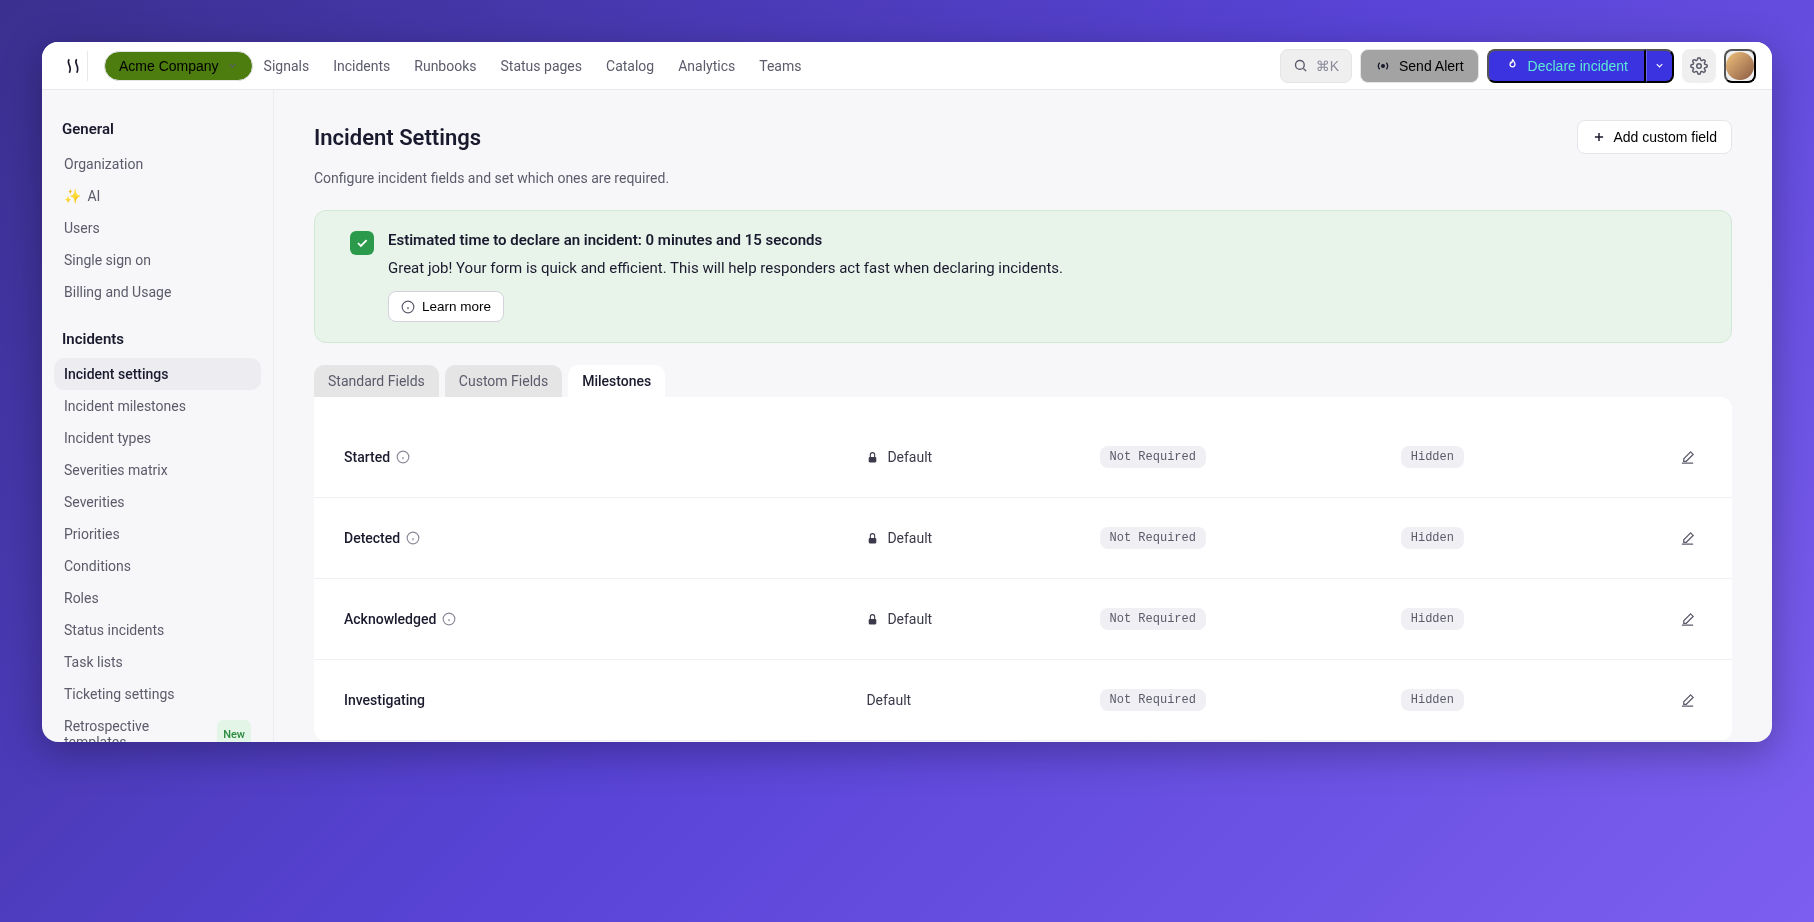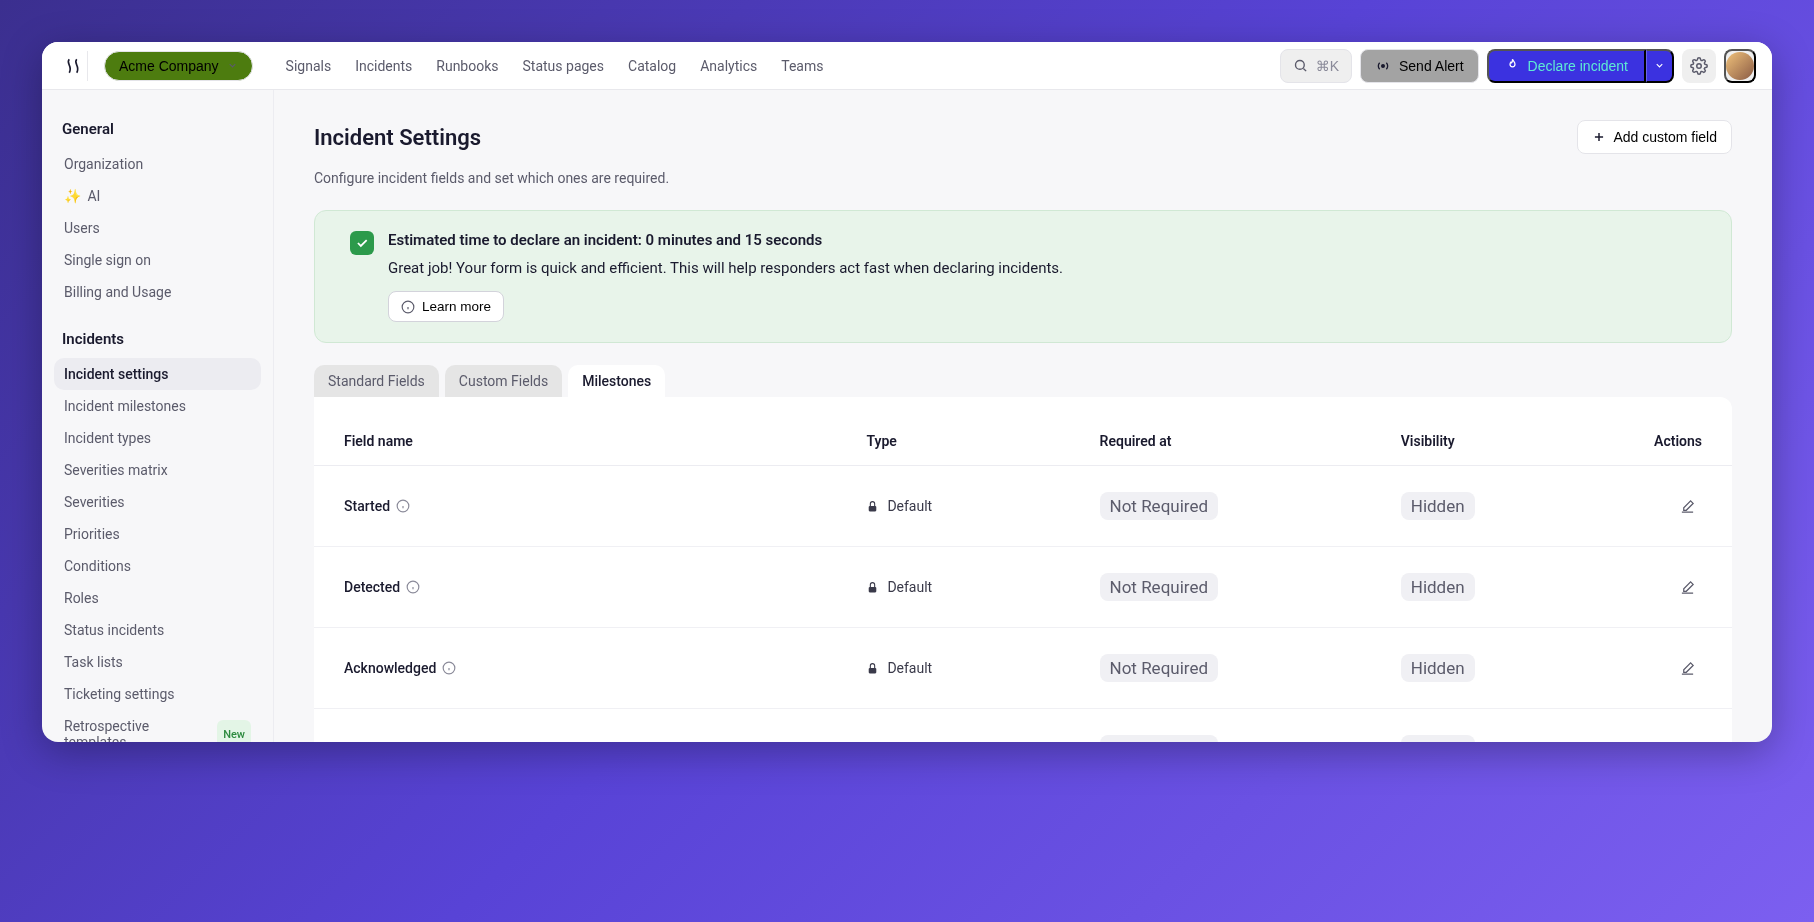--- a/index.html
+++ b/index.html
@@ -47,21 +47,21 @@
       background: #4d7c0f;
       border-radius: 18px;
       padding: 6px 14px;
       display: flex;
       align-items: center;
       gap: 8px;
       font-size: 14px;
       font-weight: 500;
       cursor: pointer;
     }
-    .nav-links { display: flex; gap: 24px; margin-left: 25px; }
+    .nav-links { display: flex; gap: 24px; margin-left: 3px; }
     .nav-link { color: #5b5b6b; font-size: 14px; cursor: pointer; }
     .topbar-spacer { flex: 1; }
     .search-btn, .alert-btn, .declare-btn, .icon-btn, .avatar-btn {
       height: 34px; display: flex; align-items: center; gap: 8px;
       border-radius: 8px; cursor: pointer; font-size: 14px;
     }
     .search-btn { border: 1px solid #e4e4e9; padding: 0 12px; color: #8a8a99; font-weight:500;}
     .alert-btn { border: 1px solid #e4e4e9; padding: 0 14px; font-weight: 500; background:#a3a3a3;}
     .declare-group { display:flex; }
     .declare-btn { background: #3b32e0; color: #5eead4; padding: 0 16px; border-radius: 8px 0 0 8px; font-weight: 500;}
@@ -87,21 +87,21 @@
     .learn-btn { border:1px solid #d3d3db; background:#fff; padding:7px 12px; border-radius:8px; display:inline-flex; align-items:center; gap:7px; font-size:13.5px; font-weight:500; cursor:pointer;}
     .tabs { display:flex; gap:6px; margin-bottom:0; }
     .tab { padding:8px 14px; border-radius:10px 10px 0 0; font-size:14px; color:#5b5b6b; cursor:pointer; background:#e5e5e5;}
     .tab.active { background:#fff; color:#1a1a2e; font-weight:500;}
     .table-wrap { background:#fff; border-radius:0 12px 12px 12px; padding: 20px 0 0;}
     .thead, .trow { display:grid; grid-template-columns: 3fr 1.3fr 1.7fr 1.1fr 0.6fr; padding: 16px 30px; align-items:center; gap:12px;}
     .thead { font-weight:600; font-size:14px; color:#1a1a2e; border-bottom:1px solid #ececf1;}
     .trow { border-bottom:1px solid #f0f0f4; padding-top:26px; padding-bottom:26px;}
     .field-cell { display:flex; align-items:center; gap:6px; font-weight:500;}
     .type-cell { display:flex; align-items:center; gap:8px; color:#3a3a4a;}
-    .pill { background:#f0f0f4; padding:4px 10px; border-radius:8px; font-size:17px; color:#5b5b6b; display:inline-block;}
+    .pill { background:#f0f0f4; padding:4px 10px; border-radius:8px; font-size:12px; color:#5b5b6b; display:inline-block;font-family:Liberation Mono, monospace;}
     .actions-cell { display:flex; justify-content:flex-end;}
     .edit-btn { width:28px;height:28px; display:flex;align-items:center;justify-content:center; color:#5b5b6b; cursor:pointer; border-radius:6px;}
     .info-ic { width:14px;height:14px; color:#8a8a99;}
     .lock-ic { width:13px;height:13px; color:#3a3a4a;}
     .thead .thr { text-align:left;}
     .thead .thr.actions { text-align:right;}
   </style>
 </head>
 <body>
 
@@ -261,27 +261,20 @@
         </div>
       </div>
 
       <div class="tabs">
         <div class="tab">Standard Fields</div>
         <div class="tab">Custom Fields</div>
         <div class="tab active">Milestones</div>
       </div>
 
       <div class="table-wrap">
-        <div class="thead">
-          <div class="thr">Field name</div>
-          <div class="thr">Type</div>
-          <div class="thr">Required at</div>
-          <div class="thr">Visibility</div>
-          <div class="thr actions">Actions</div>
-        </div>
 
         <div class="trow">
           <div class="field-cell">
             <span>Started</span>
             <svg class="info-ic" viewBox="0 0 24 24" fill="none" stroke="#8a8a99" stroke-width="2">
                 <circle cx="12" cy="12" r="10"></circle>
                 <path d="M12 16v-4M12 8h.01"></path>
               </svg>
           </div>
           <div class="type-cell">

